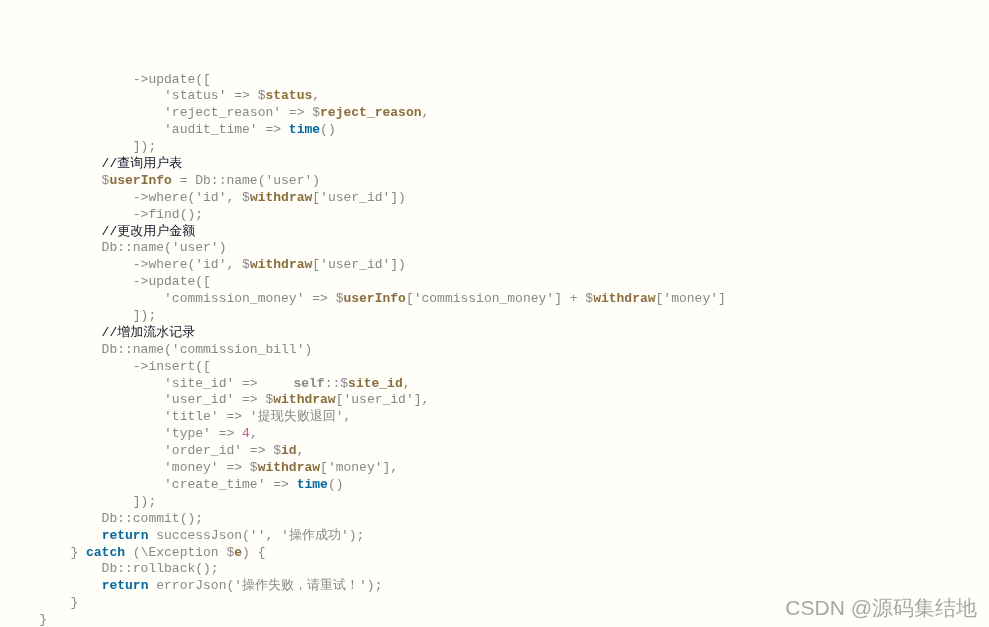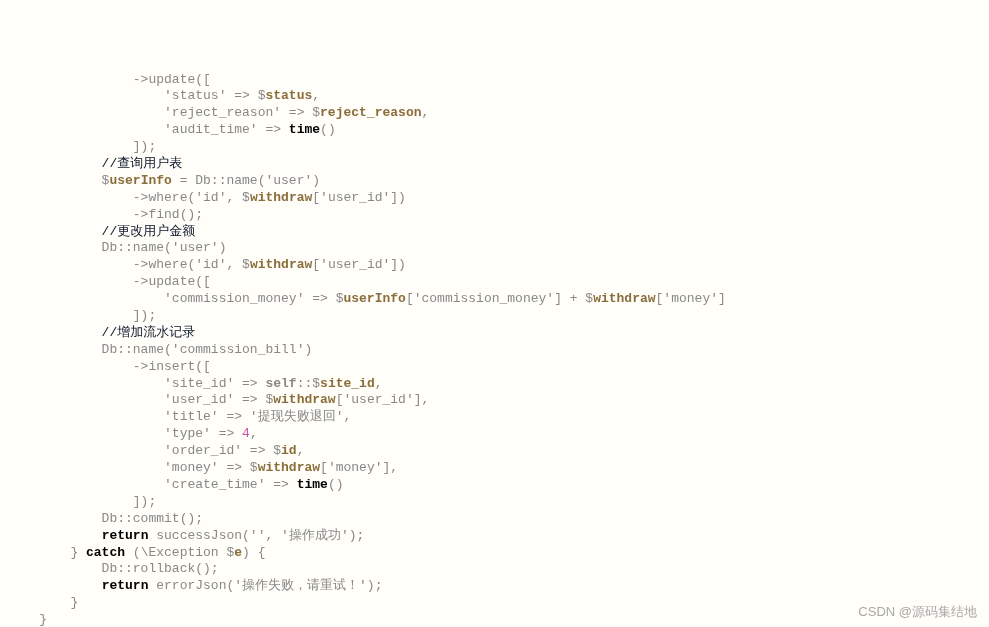--- a/index.html
+++ b/index.html
@@ -13,32 +13,32 @@
       background: #fffef9;
       color: #888;
       line-height: 1.3;
       padding: 4px 8px;
       white-space: pre;
       overflow: hidden;
       width: 989px;
       height: 627px;
       position: relative;
     }
-    .kw { color: #000000; font-weight: bold; text-align: center; }
+    .kw { color: #0369a1; font-weight: bold; text-align: center; }
     .var { color: #8a6d3b; font-weight: bold; }
     .comment { color: #0f172a; }
     .num { color: #c656a0; }
-    .self { color: #888; font-weight: bold; }
+    .self { color: #888; font-weight: bold; margin-left: 28px; }
     .watermark {
       position: absolute;
       bottom: 6px;
       right: 12px;
       color: rgba(120,120,120,0.65);
       font-family: Arial, sans-serif;
-      font-size: 13px;
+      font-size: 21px;
     }
     .code-line { display: block; }
   </style>
 </head>
 <body>
 
 
 
 <div><span class="code-line"><span>                -&gt;update([</span></span><span class="code-line"><span>                    '</span><span>status</span><span>' =&gt; $</span><span class="var">status</span><span>,</span></span><span class="code-line"><span>                    '</span><span>reject_reason</span><span>' =&gt; $</span><span class="var">reject_reason</span><span>,</span></span><span class="code-line"><span>                    '</span><span>audit_time</span><span>' =&gt; </span><span class="kw">time</span><span>()</span></span><span class="code-line"><span>                ]);</span></span><span class="code-line"><span class="comment"><span>            //</span><span>查询用户表</span></span></span><span class="code-line"><span>            $</span><span class="var">userInfo</span><span> = Db::name('</span><span>user</span><span>')</span></span><span class="code-line"><span>                -&gt;where('</span><span>id</span><span>', $</span><span class="var">withdraw</span><span>['</span><span>user_id</span><span>'])</span></span><span class="code-line"><span>                -&gt;find();</span></span><span class="code-line"><span class="comment"><span>            //</span><span>更改用户金额</span></span></span><span class="code-line"><span>            Db::name('</span><span>user</span><span>')</span></span><span class="code-line"><span>                -&gt;where('</span><span>id</span><span>', $</span><span class="var">withdraw</span><span>['</span><span>user_id</span><span>'])</span></span><span class="code-line"><span>                -&gt;update([</span></span><span class="code-line"><span>                    '</span><span>commission_money</span><span>' =&gt; $</span><span class="var">userInfo</span><span>['</span><span>commission_money</span><span>'] + $</span><span class="var">withdraw</span><span>['</span><span>money</span><span>']</span></span><span class="code-line"><span>                ]);</span></span><span class="code-line"><span class="comment"><span>            //</span><span>增加流水记录</span></span></span><span class="code-line"><span>            Db::name('</span><span>commission_bill</span><span>')</span></span><span class="code-line"><span>                -&gt;insert([</span></span><span class="code-line"><span>                    '</span><span>site_id</span><span>' =&gt; </span><span class="self">self</span><span>::$</span><span class="var">site_id</span><span>,</span></span><span class="code-line"><span>                    '</span><span>user_id</span><span>' =&gt; $</span><span class="var">withdraw</span><span>['</span><span>user_id</span><span>'],</span></span><span class="code-line"><span>                    '</span><span>title</span><span>' =&gt; '</span><span>提现失败退回</span><span>',</span></span><span class="code-line"><span>                    '</span><span>type</span><span>' =&gt; </span><span class="num">4</span><span>,</span></span><span class="code-line"><span>                    '</span><span>order_id</span><span>' =&gt; $</span><span class="var">id</span><span>,</span></span><span class="code-line"><span>                    '</span><span>money</span><span>' =&gt; $</span><span class="var">withdraw</span><span>['</span><span>money</span><span>'],</span></span><span class="code-line"><span>                    '</span><span>create_time</span><span>' =&gt; </span><span class="kw">time</span><span>()</span></span><span class="code-line"><span>                ]);</span></span><span class="code-line"><span></span></span><span class="code-line"><span>            Db::commit();</span></span><span class="code-line"><span>            </span><span class="kw">return</span><span> successJson('', '</span><span>操作成功</span><span>');</span></span><span class="code-line"><span>        } </span><span class="kw">catch</span><span> (\Exception $</span><span class="var">e</span><span>) {</span></span><span class="code-line"><span>            Db::rollback();</span></span><span class="code-line"><span>            </span><span class="kw">return</span><span> errorJson('</span><span>操作失败，请重试！</span><span>');</span></span><span class="code-line"><span>        }</span></span><span class="code-line"><span></span></span><span class="code-line"><span>    }</span></span></div>
 

